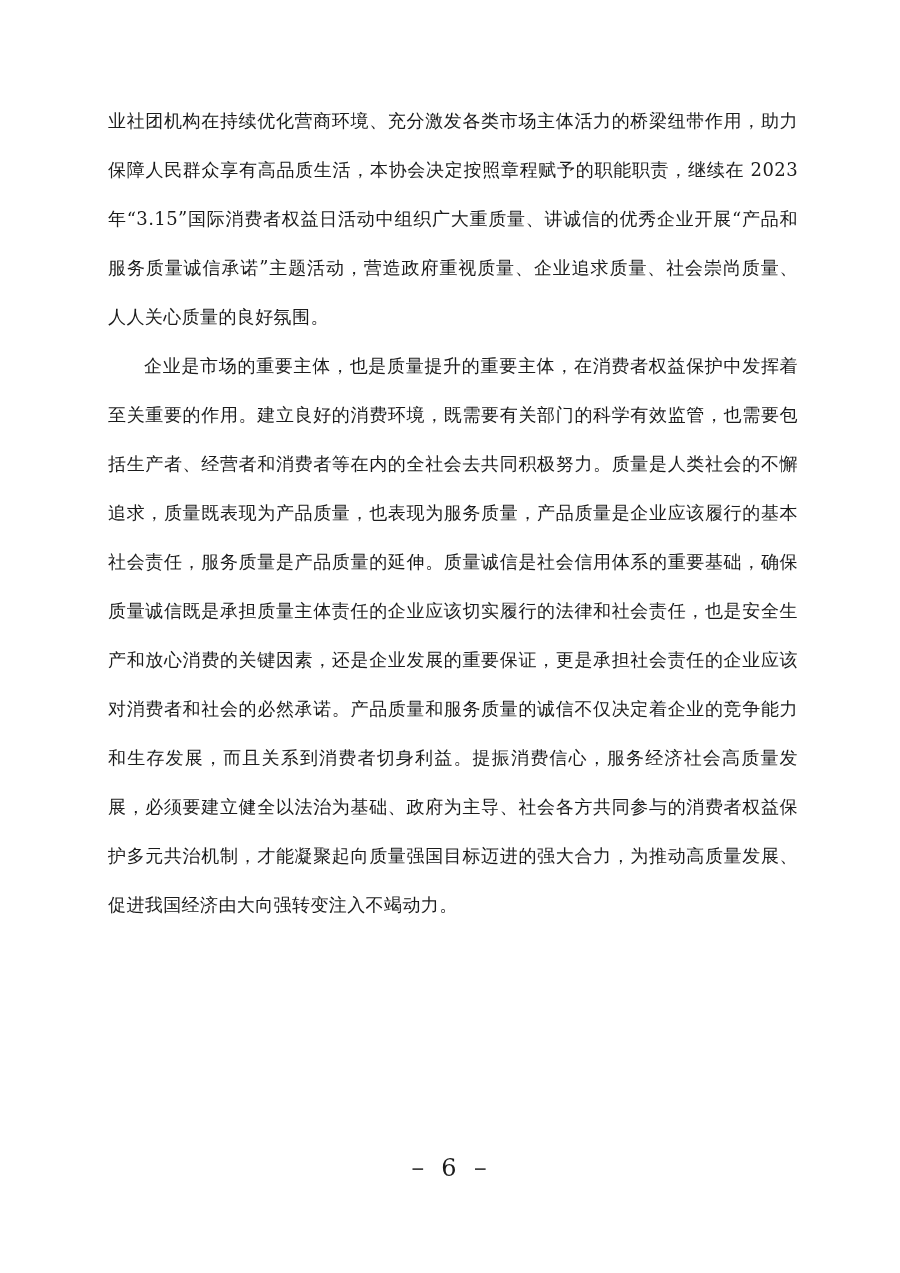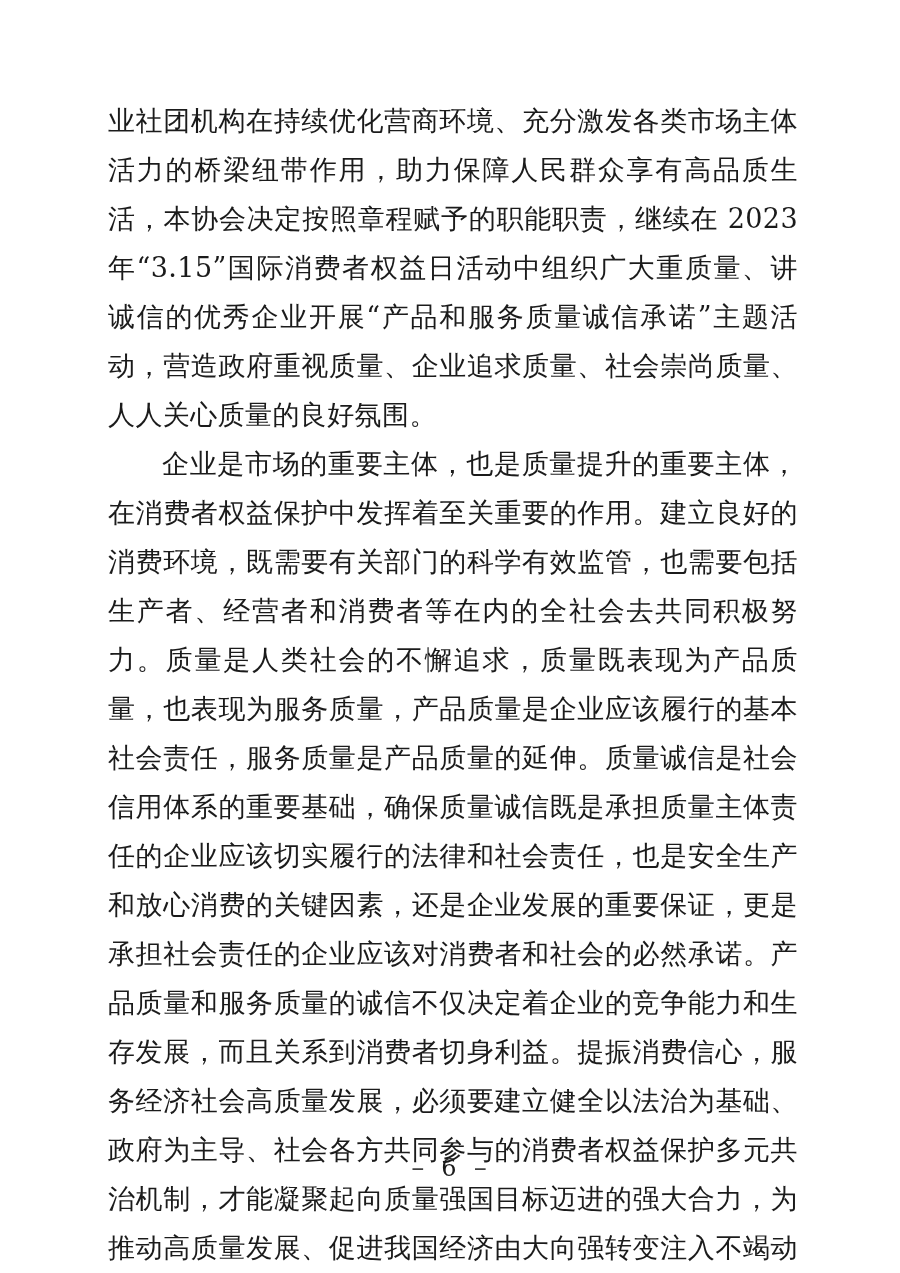--- a/index.html
+++ b/index.html
@@ -16,21 +16,21 @@
     overflow: hidden;
   }
   .doc-body {
     position: absolute;
     left: 108px;
     top: 96px;
     width: 690px;
   }
   .para {
     font-family: "DejaVu Serif", "Liberation Serif", serif;
-    font-size: 27px;
+    font-size: 18px;
     line-height: 49px;
     color: #1b1b1b;
     text-align: justify;
     text-justify: inter-ideograph;
     margin: 0 0 0 0;
     letter-spacing: 0.4px;
   }
   .para.indent {
     text-indent: 2em;
   }

